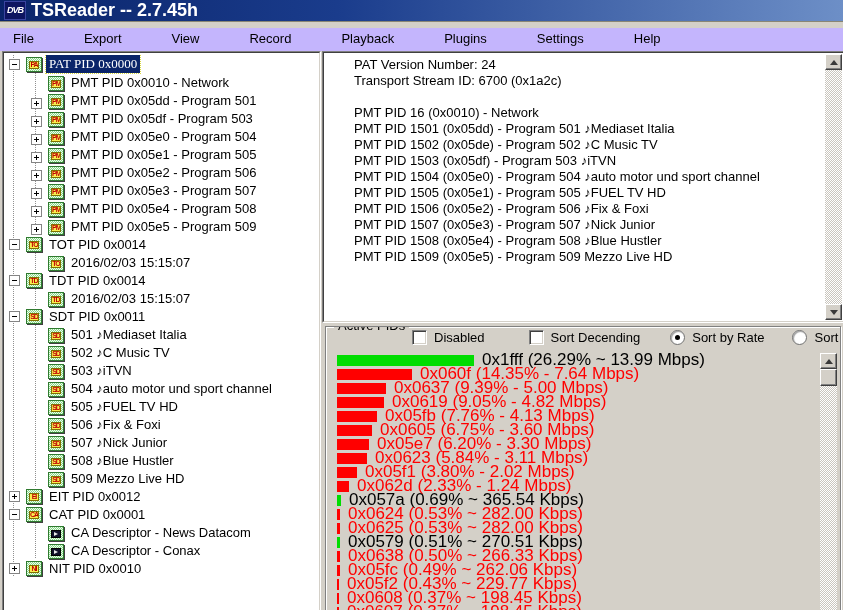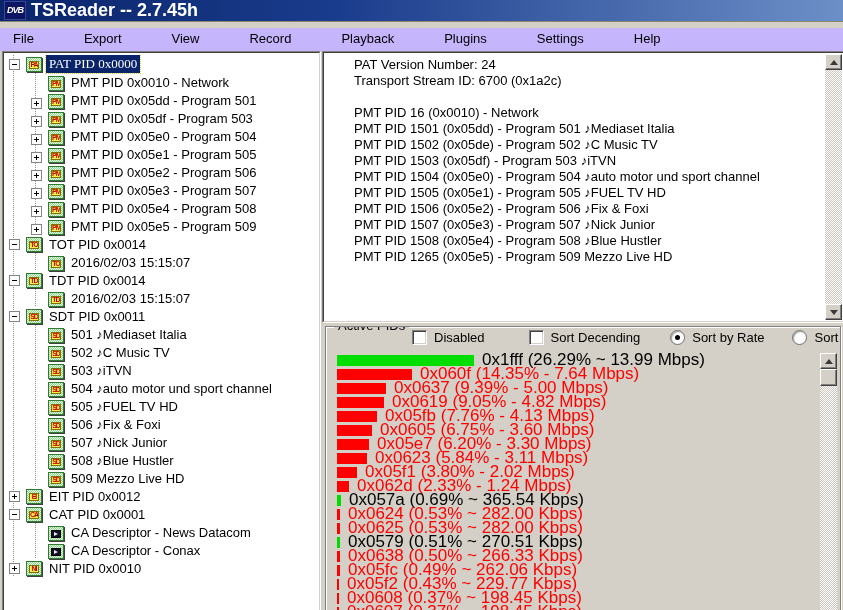--- a/index.html
+++ b/index.html
@@ -364,21 +364,21 @@
         <div class="iline">&nbsp;</div>
         <div class="iline">PMT PID 16 (0x0010) - Network</div>
         <div class="iline">PMT PID 1501 (0x05dd) - Program 501 ♪Mediaset Italia</div>
         <div class="iline">PMT PID 1502 (0x05de) - Program 502 ♪C Music TV</div>
         <div class="iline">PMT PID 1503 (0x05df) - Program 503 ♪iTVN</div>
         <div class="iline">PMT PID 1504 (0x05e0) - Program 504 ♪auto motor und sport channel</div>
         <div class="iline">PMT PID 1505 (0x05e1) - Program 505 ♪FUEL TV HD</div>
         <div class="iline">PMT PID 1506 (0x05e2) - Program 506 ♪Fix &amp; Foxi</div>
         <div class="iline">PMT PID 1507 (0x05e3) - Program 507 ♪Nick Junior</div>
         <div class="iline">PMT PID 1508 (0x05e4) - Program 508 ♪Blue Hustler</div>
-        <div class="iline">PMT PID 1265 (0x05e5) - Program 509 Mezzo Live HD</div>
+        <div class="iline">PMT PID 1509 (0x05e5) - Program 509 Mezzo Live HD</div>
       </div>
     <div class="vsb info-sb">
       <div class="sb-btn" style="top:0;">
           <span class="arr-up"></span>
         </div>
       <div class="sb-btn" style="bottom:0;">
           <span class="arr-down"></span>
         </div>
     </div>
   </div>

